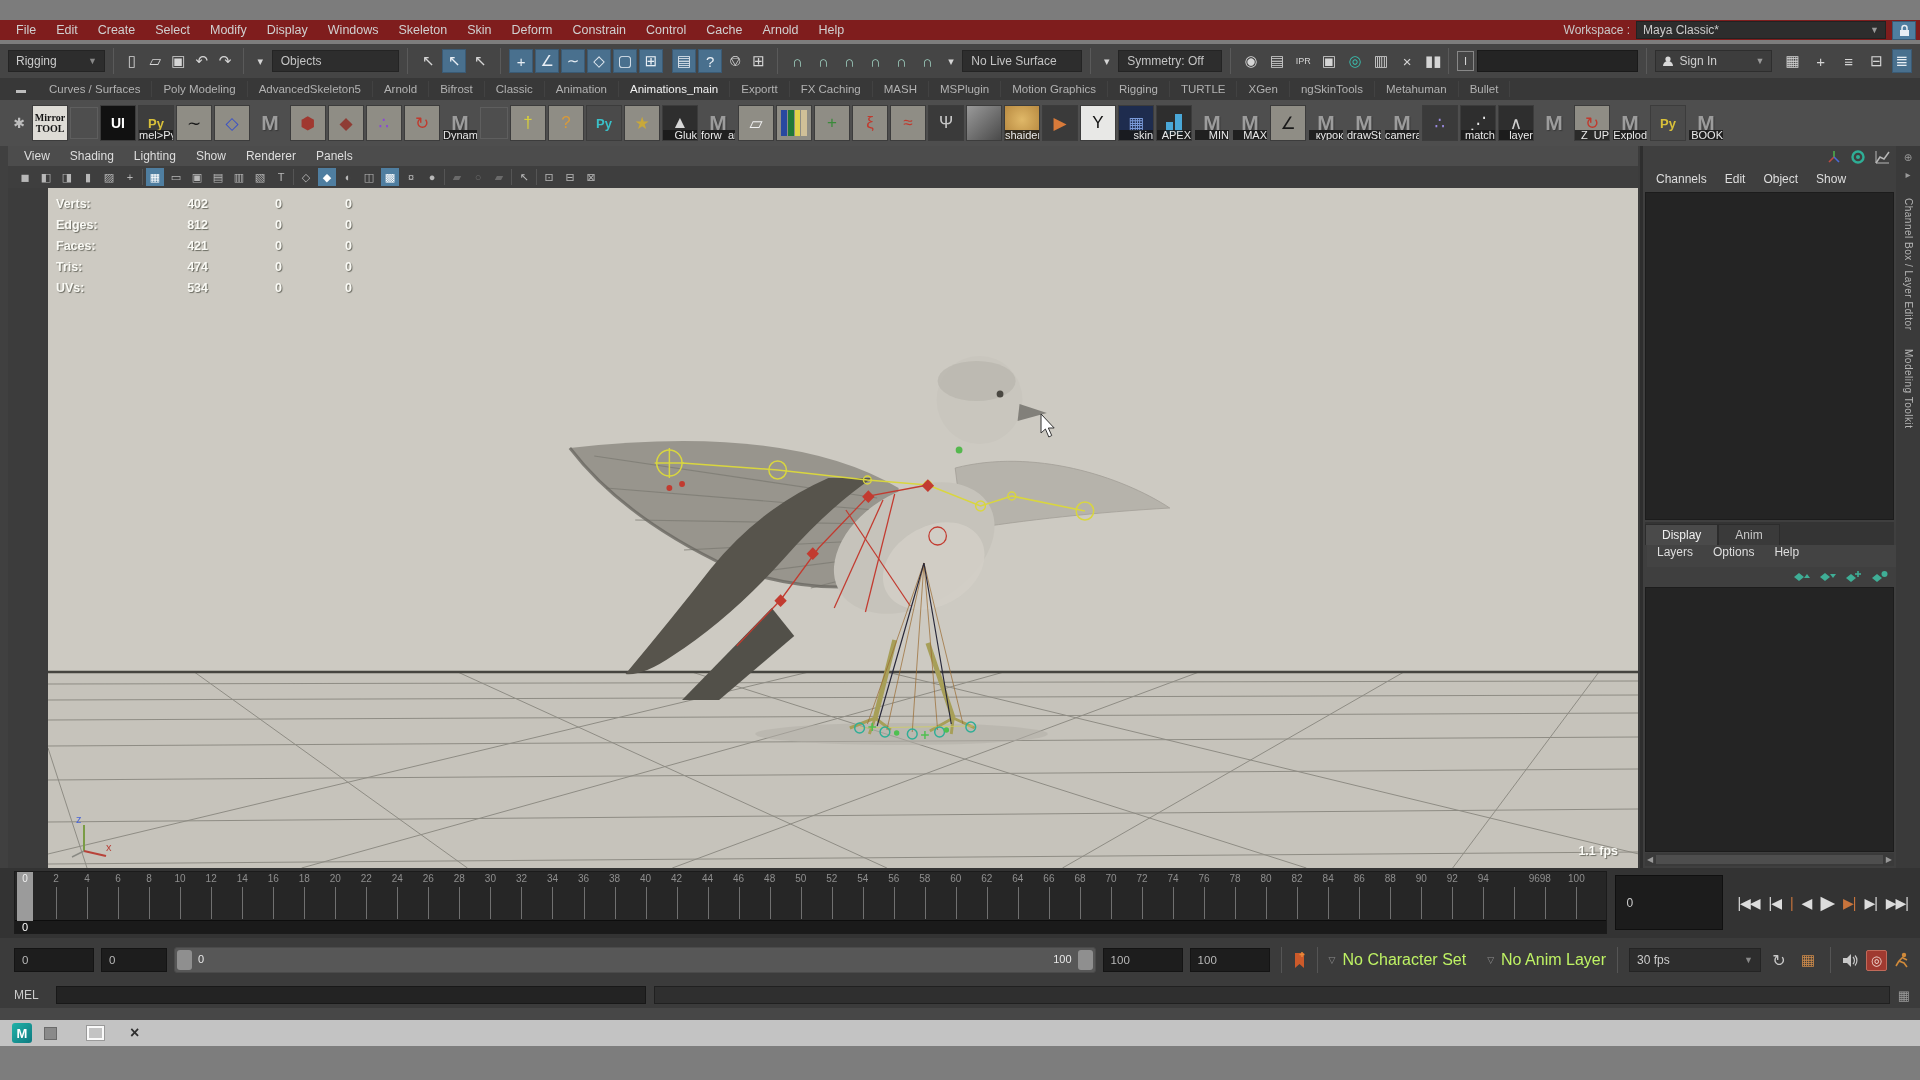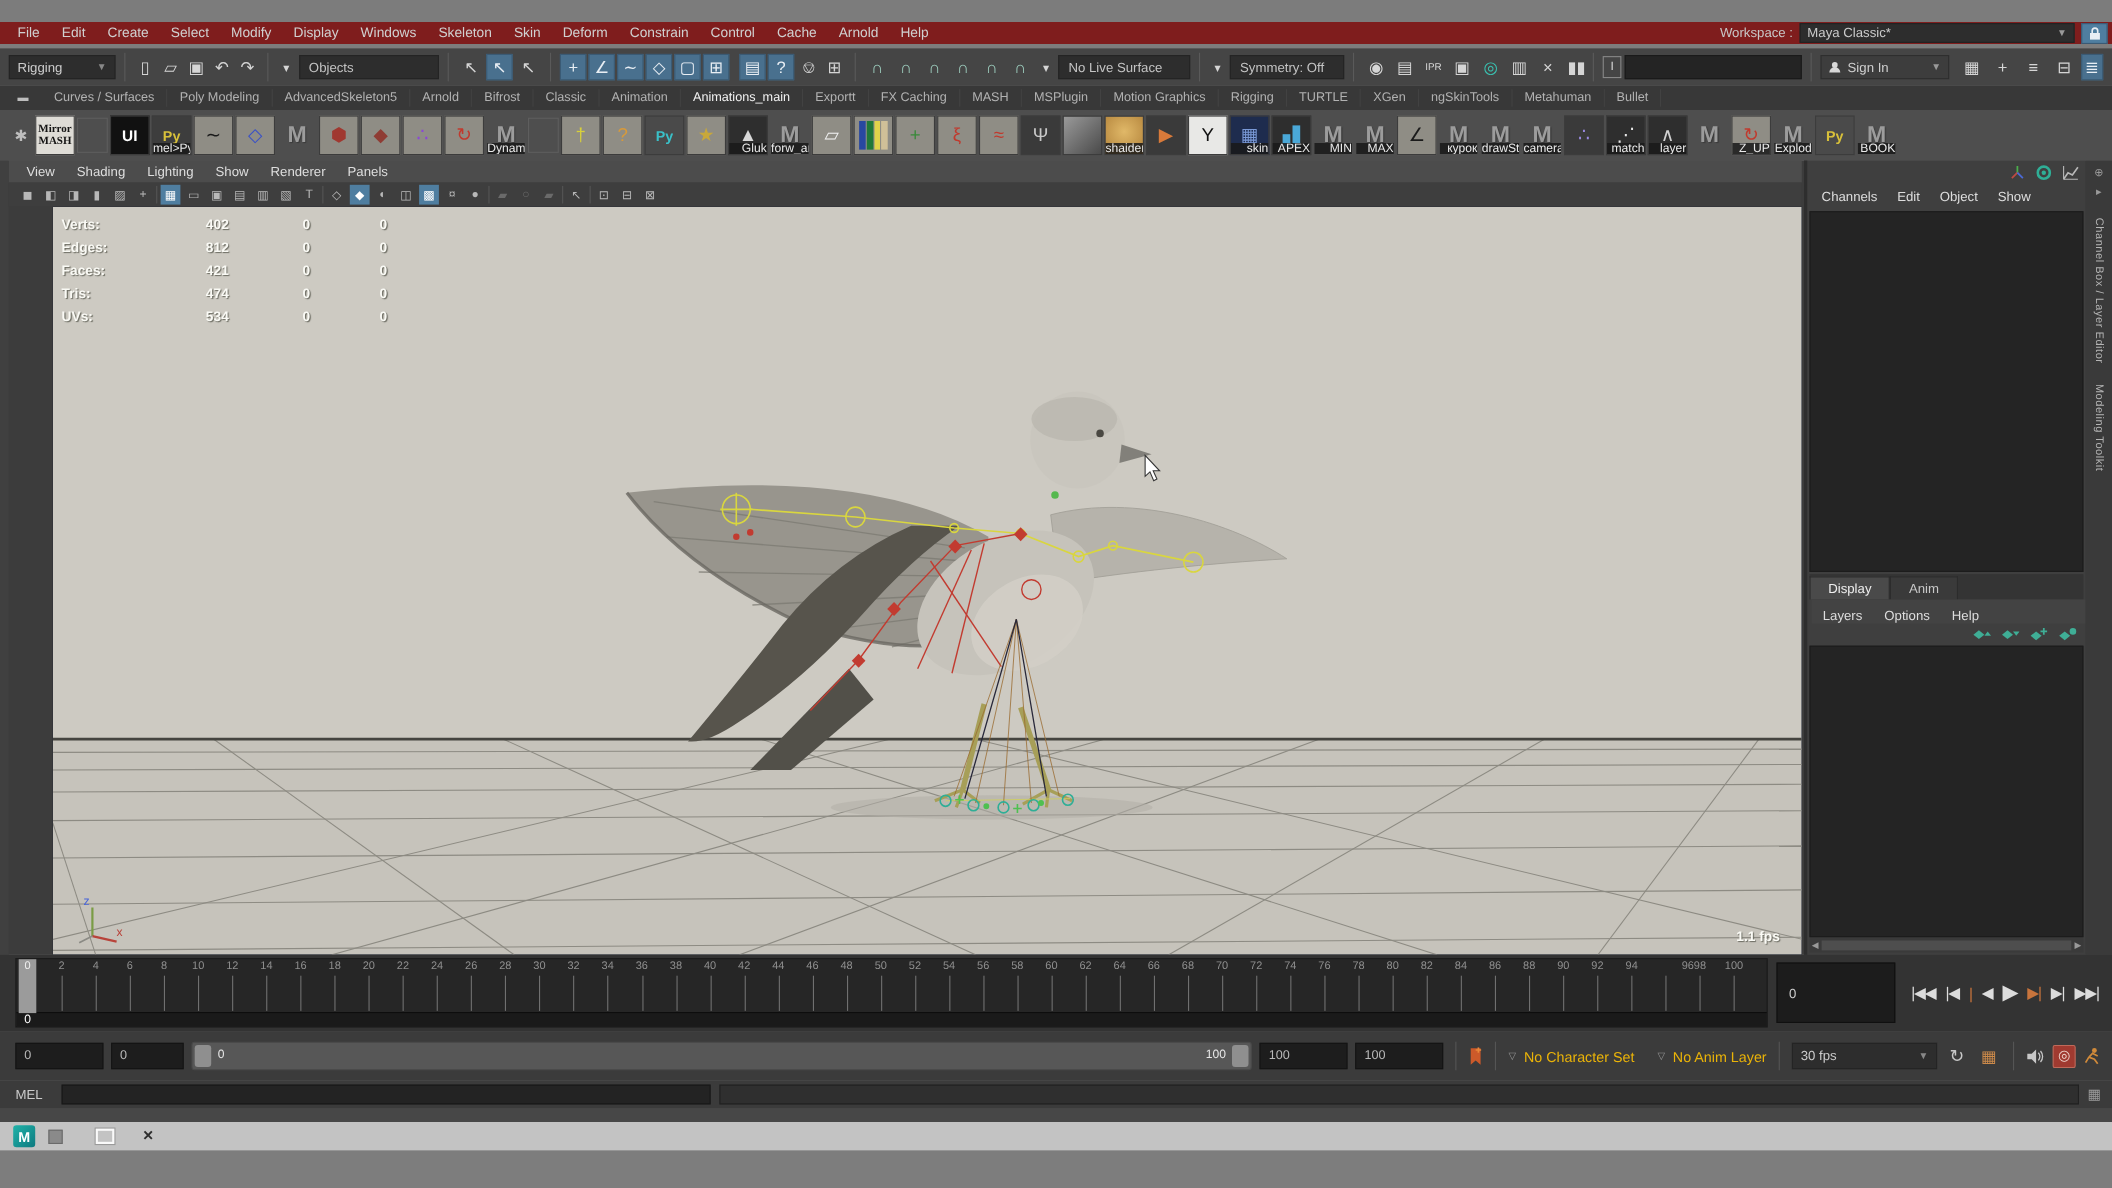--- a/index.html
+++ b/index.html
@@ -73,21 +73,21 @@
   .axis{position:absolute;left:14px;bottom:4px;}
   
   .channel-panel{position:absolute;left:1640px;top:0;bottom:0;width:256px;background:#3f3f3f;border-left:3px solid #2e2e2e;}
   .cp-header{position:absolute;top:2px;left:0;right:6px;height:18px;display:flex;justify-content:flex-end;gap:10px;align-items:center;}
   .cp-menus{position:absolute;top:22px;left:4px;right:0;height:22px;display:flex;align-items:center;}
   .cp-menus .pm-item{padding:0 9px;}
   .cp-box1{position:absolute;top:46px;left:2px;right:2px;height:328px;background:#242424;border:1px solid #1c1c1c;}
   .layer-tabs{position:absolute;top:376px;left:2px;right:2px;height:23px;display:flex;align-items:flex-end;background:#343434;}
   .layer-tab{padding:3px 16px;font-size:12px;color:#c8c8c8;background:#3a3a3a;border:1px solid #2c2c2c;border-bottom:none;}
   .layer-tab.active{background:#4a4a4a;color:#efefef;}
-  .layer-menus{position:absolute;top:399px;left:4px;right:0;height:22px;display:flex;align-items:flex-end;background:#434343;}
+  .layer-menus{position:absolute;top:399px;left:4px;right:0;height:22px;display:flex;align-items:flex-start;background:#434343;}
   .layer-icons{position:absolute;top:421px;left:0;right:8px;height:20px;display:flex;justify-content:flex-end;gap:9px;align-items:center;}
   .cp-box2{position:absolute;top:441px;left:2px;right:2px;bottom:16px;background:#242424;border:1px solid #1c1c1c;}
   .cp-scroll{position:absolute;bottom:2px;left:2px;right:2px;height:13px;background:#3a3a3a;display:flex;align-items:center;justify-content:space-between;padding:0 2px;}
   .cp-scroll .thumb{flex:1;height:9px;background:#4e4e4e;margin:0 3px;}
   .cp-scroll span{color:#999;font-size:8px;}
   .right-strip{position:absolute;left:1896px;top:0;bottom:0;width:24px;background:#3a3a3a;display:flex;flex-direction:column;align-items:center;}
   .strip-icon{color:#9a9a9a;font-size:10px;margin-top:6px;}
   .side-tab{writing-mode:vertical-rl;font-size:10px;color:#b5b5b5;margin-top:18px;letter-spacing:.5px;}
   
   .time-slider{top:868px;height:70px;background:#333;display:flex;align-items:stretch;padding:3px 6px 4px 14px;gap:8px;}
@@ -102,21 +102,21 @@
   .ts-playback{display:flex;align-items:center;gap:9px;padding:0 6px;}
   .pb-btn{color:#dcdcdc;font-size:14px;letter-spacing:-1px;display:flex;align-items:center;}
   .pb-btn.orange{color:#c8743c;}
   .pb-btn.big{font-size:19px;}
   
   .range-row{top:938px;height:44px;background:#3b3b3b;display:flex;align-items:center;gap:7px;padding:0 10px 0 14px;}
   .rr-field{height:24px;background:#1d1d1d;border:1px solid #141414;color:#b8b8b8;display:flex;align-items:center;padding-left:7px;font-size:11.5px;}
   .range-slider{flex:1;position:relative;height:26px;background:#575757;border-radius:3px;border:1px solid #4a4a4a;}
   .rs-knob{position:absolute;top:2px;bottom:2px;width:15px;background:#8f8f8f;border-radius:3px;}
   .rs-label{position:absolute;top:5px;font-size:11px;color:#e8e8e8;}
-  .rr-label{color:#eab308;font-size:13px;}
+  .rr-label{color:#bef264;font-size:16px;}
   .rr-arr{color:#909090;font-size:9px;}
   .rr-sep{width:1px;height:26px;background:#555;margin:0 4px;}
   .rr-iconbox{width:22px;height:22px;display:flex;align-items:center;justify-content:center;}
   .rec-btn{width:21px;height:21px;background:#a03a30;border:1px solid #c06a5a;border-radius:2px;display:flex;align-items:center;justify-content:center;color:#f0d8d0;font-size:13px;}
   
   .mel-row{top:982px;height:26px;background:#3b3b3b;display:flex;align-items:center;gap:8px;padding:0 10px 0 14px;}
   .mel-label{color:#cccccc;width:34px;}
   .mel-input{width:590px;height:18px;background:#232323;border:1px solid #181818;}
   .mel-result{flex:1;height:18px;background:#2f2f2f;border:1px solid #202020;}
   .mel-icon{color:#9a9a9a;font-size:13px;}
@@ -275,21 +275,21 @@
         <span class="shelf-tab">TURTLE</span>
         <span class="shelf-tab">XGen</span>
         <span class="shelf-tab">ngSkinTools</span>
         <span class="shelf-tab">Metahuman</span>
         <span class="shelf-tab">Bullet</span>
       </div>
   </div>
   <div class="abs shelf-icons">
     <span class="shelf-gear">✱</span>
     <div id="shelf-icon-items" style="display:flex;gap:2px;align-items:center">
-        <div class="shelf-icon k-btn">Mirror MASH</div>
+        <div class="shelf-icon k-btn">Mirror TOOL</div>
         <div class="shelf-icon k-empty"></div>
         <div class="shelf-icon k-btn-dark">UI</div>
         <div class="shelf-icon k-icon" style="background: rgb(61, 61, 61);">
           <span class="g" style="color: rgb(216, 192, 58); font-size: 13px; font-weight: bold;">Py</span>
           <span class="cap">mel&gt;Py</span>
         </div>
         <div class="shelf-icon k-icon" style="background: rgb(143, 141, 133);">
           <span class="g" style="color: rgb(26, 26, 26);">∼</span>
         </div>
         <div class="shelf-icon k-icon" style="background: rgb(143, 141, 133);">

